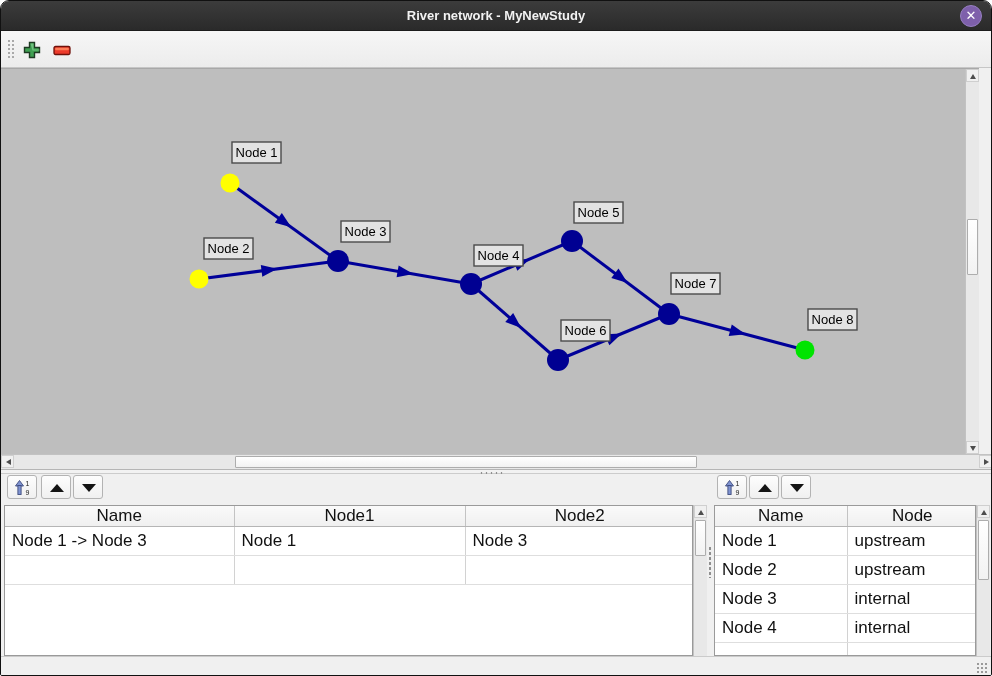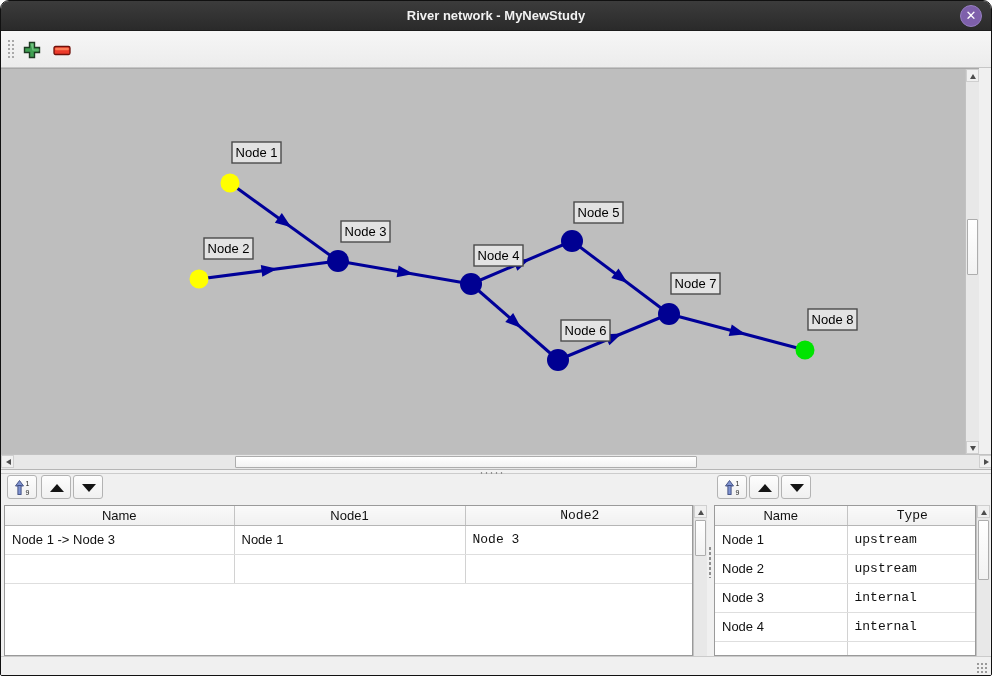--- a/index.html
+++ b/index.html
@@ -55,26 +55,26 @@
   .panel { position:absolute; left:0; top:473px; width:100%; height:182px; background:#f0f0f0; }
   .pane-btn { position:absolute; top:1px; width:30px; height:24px;
               background:linear-gradient(#fdfdfd,#f0f0f0); border:1px solid #b3b3b3; border-radius:3px; }
   .pane-btn .ctri-up { position:absolute; left:8px; top:8px; width:0; height:0;
                        border-left:7px solid transparent; border-right:7px solid transparent; border-bottom:8px solid #141414; }
   .pane-btn .ctri-down { position:absolute; left:8px; top:8px; width:0; height:0;
                        border-left:7px solid transparent; border-right:7px solid transparent; border-top:8px solid #141414; }
   .pane-btn svg { position:absolute; left:6px; top:3px; }
 
   .tablebox { position:absolute; top:31px; background:#ffffff; border:1px solid #9a9a9a; overflow:hidden; }
-  table { border-collapse:collapse; table-layout:fixed; width:100%; font-size:13px; color:#111;padding-left:34px; }
+  table { border-collapse:collapse; table-layout:fixed; width:100%; font-size:17px; color:#111;padding-left:34px; }
   th { height:19px; font-weight:normal; text-align:center; background:linear-gradient(#fafafa,#f0f0f0);
        border-right:1px solid #c3c3c3; border-bottom:1px solid #b5b5b5; overflow:hidden; }
   td { height:29px; padding:0 7px; border-right:1px solid #d2d2d2; border-bottom:1px solid #dedede;
        overflow:hidden; white-space:nowrap;margin-left:20px; }
-  td:last-child, th:last-child { border-right:none;font-family:Liberation Mono, monospace; }
+  td:last-child, th:last-child { border-right:none; }
 
   
   .statusbar { position:absolute; left:0; top:655px; width:100%; height:21px; background:#f0f0f0;
                border-top:1px solid #cbcbcb; }
   .grip { position:absolute; right:3px; bottom:3px; width:12px; height:12px;
           background-image:radial-gradient(#9a9a9a 1px, transparent 1.2px); background-size:4px 4px; }
 </style>
 </head>
 <body>
 
@@ -246,21 +246,21 @@
 
     <div class="tablebox" style="left:713px; width:262px; height:151px;">
       <table>
         <colgroup>
             <col style="width:132px">
             <col style="width:130px">
           </colgroup>
         <thead id="nodes-head">
             <tr>
               <th>Name</th>
-              <th>Type</th>
+              <th>Node</th>
             </tr>
           </thead>
         <tbody id="nodes-body">
             <tr>
               <td>Node 1</td>
               <td>upstream</td>
             </tr>
             <tr>
               <td>Node 2</td>
               <td>upstream</td>

